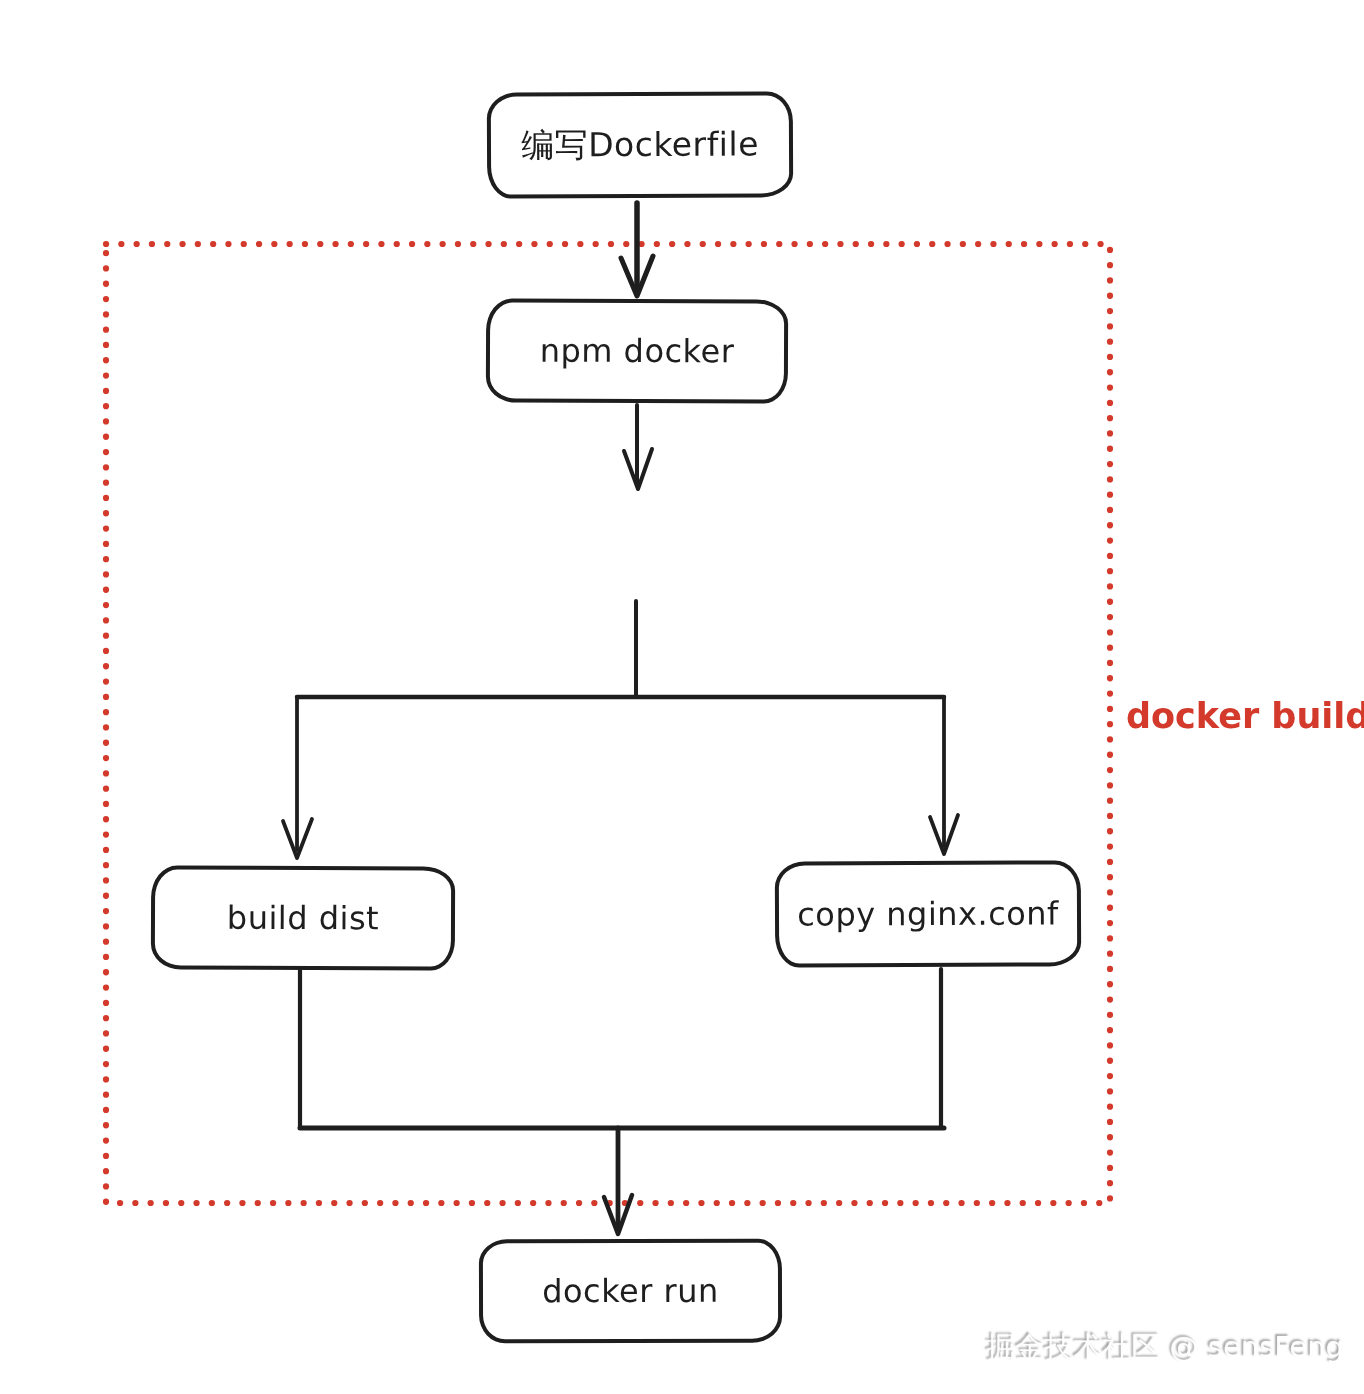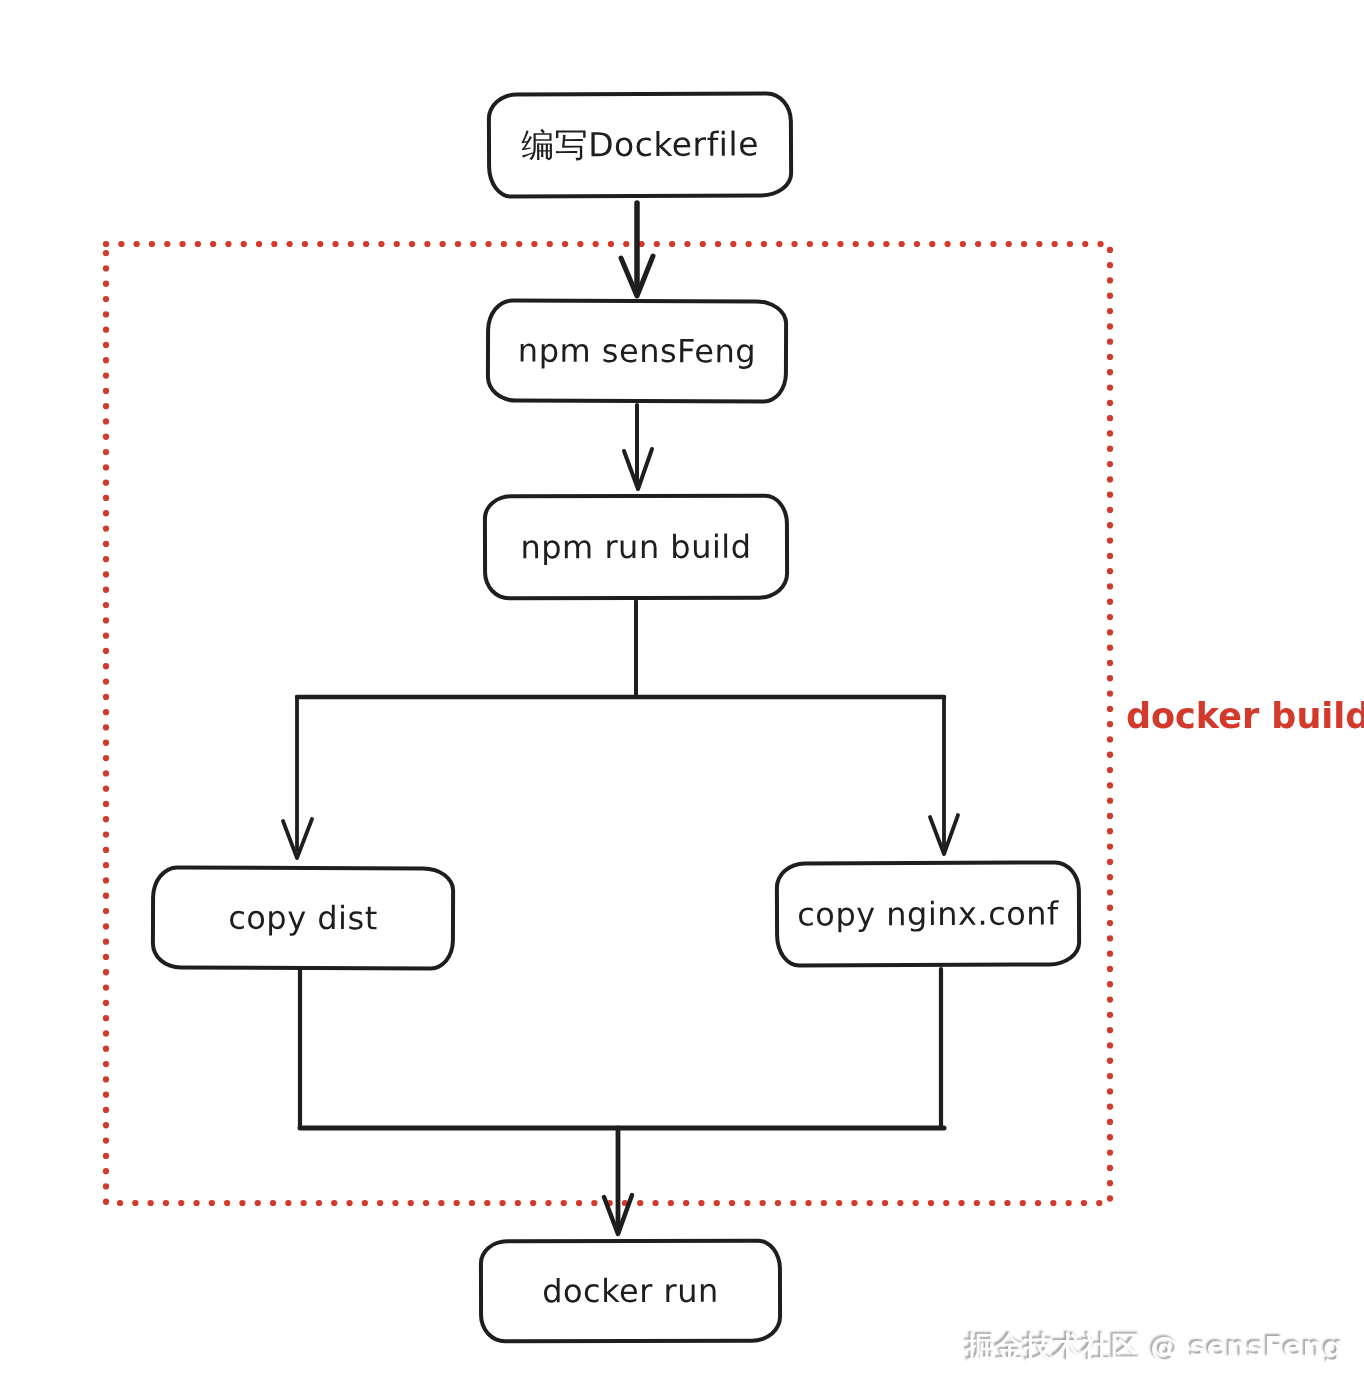--- a/index.html
+++ b/index.html
@@ -56,21 +56,21 @@
     color: #d33a2c;
     font-size: 35px;
     font-weight: 700;
     white-space: nowrap;
   }
   .watermark {
     position: absolute;
     right: 20px;
     top: 1328px;
     font-size: 29px;
-    font-weight: 700;
+    font-weight: 400;
     white-space: nowrap;
     color: rgba(255, 255, 255, 0.96);
     text-shadow: -2px -2px 2px rgba(90, 90, 90, 0.55),
                  1px 1px 0 rgba(255, 255, 255, 0.9);
   }
 </style>
 </head>
 <body>
 
 <div class="canvas">
@@ -105,29 +105,26 @@
       <path d="M618 1128 L618 1226" stroke-width="4.8"></path>
       <path d="M604 1197 L618 1234 L632 1195" stroke-width="4.5"></path>
     </g>
   </svg>
 
   <div class="node r1" style="left:487px; top:92px; width:306px; height:106px;">
     <span class="node-label cjk">编写Dockerfile</span>
   </div>
 
   <div class="node r2" style="left:486px; top:299px; width:302px; height:104px;">
-    <span class="node-label">npm sensFeng</span>
+    <span class="node-label">npm docker</span>
   </div>
 
-  <div class="node r3" style="left:483px; top:494px; width:306px; height:106px;">
-    <span class="node-label">npm run build</span>
-  </div>
 
   <div class="node r2" style="left:151px; top:866px; width:304px; height:104px;">
-    <span class="node-label">copy dist</span>
+    <span class="node-label">build dist</span>
   </div>
 
   <div class="node r1" style="left:775px; top:861px; width:306px; height:106px;">
     <span class="node-label">copy nginx.conf</span>
   </div>
 
   <div class="node r3" style="left:479px; top:1239px; width:303px; height:104px;align-items:center;">
     <span class="node-label">docker run</span>
   </div>
 

